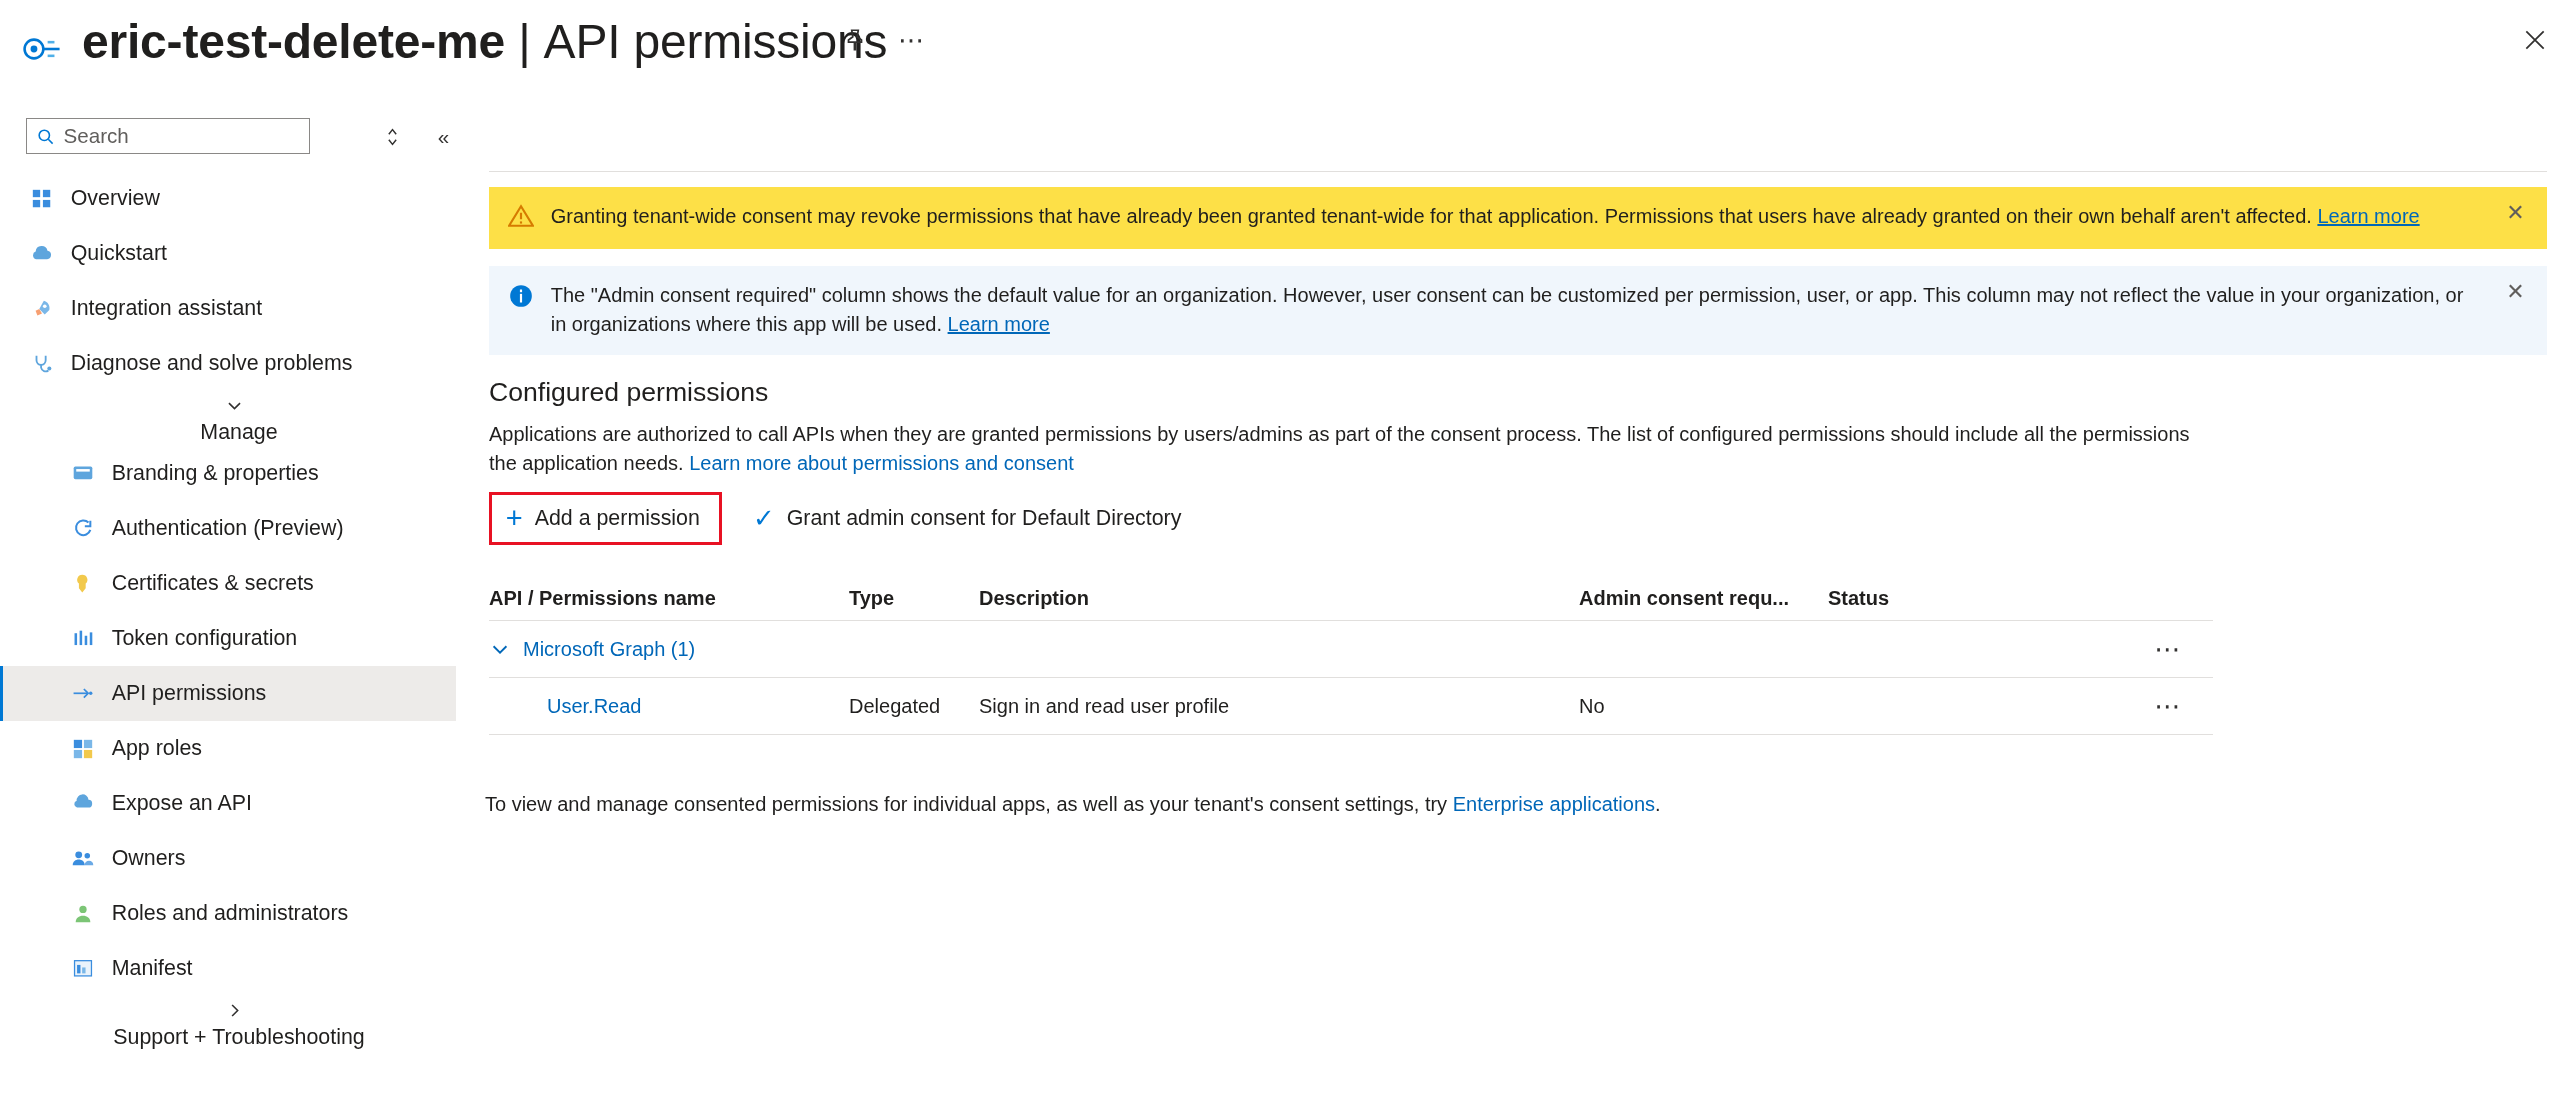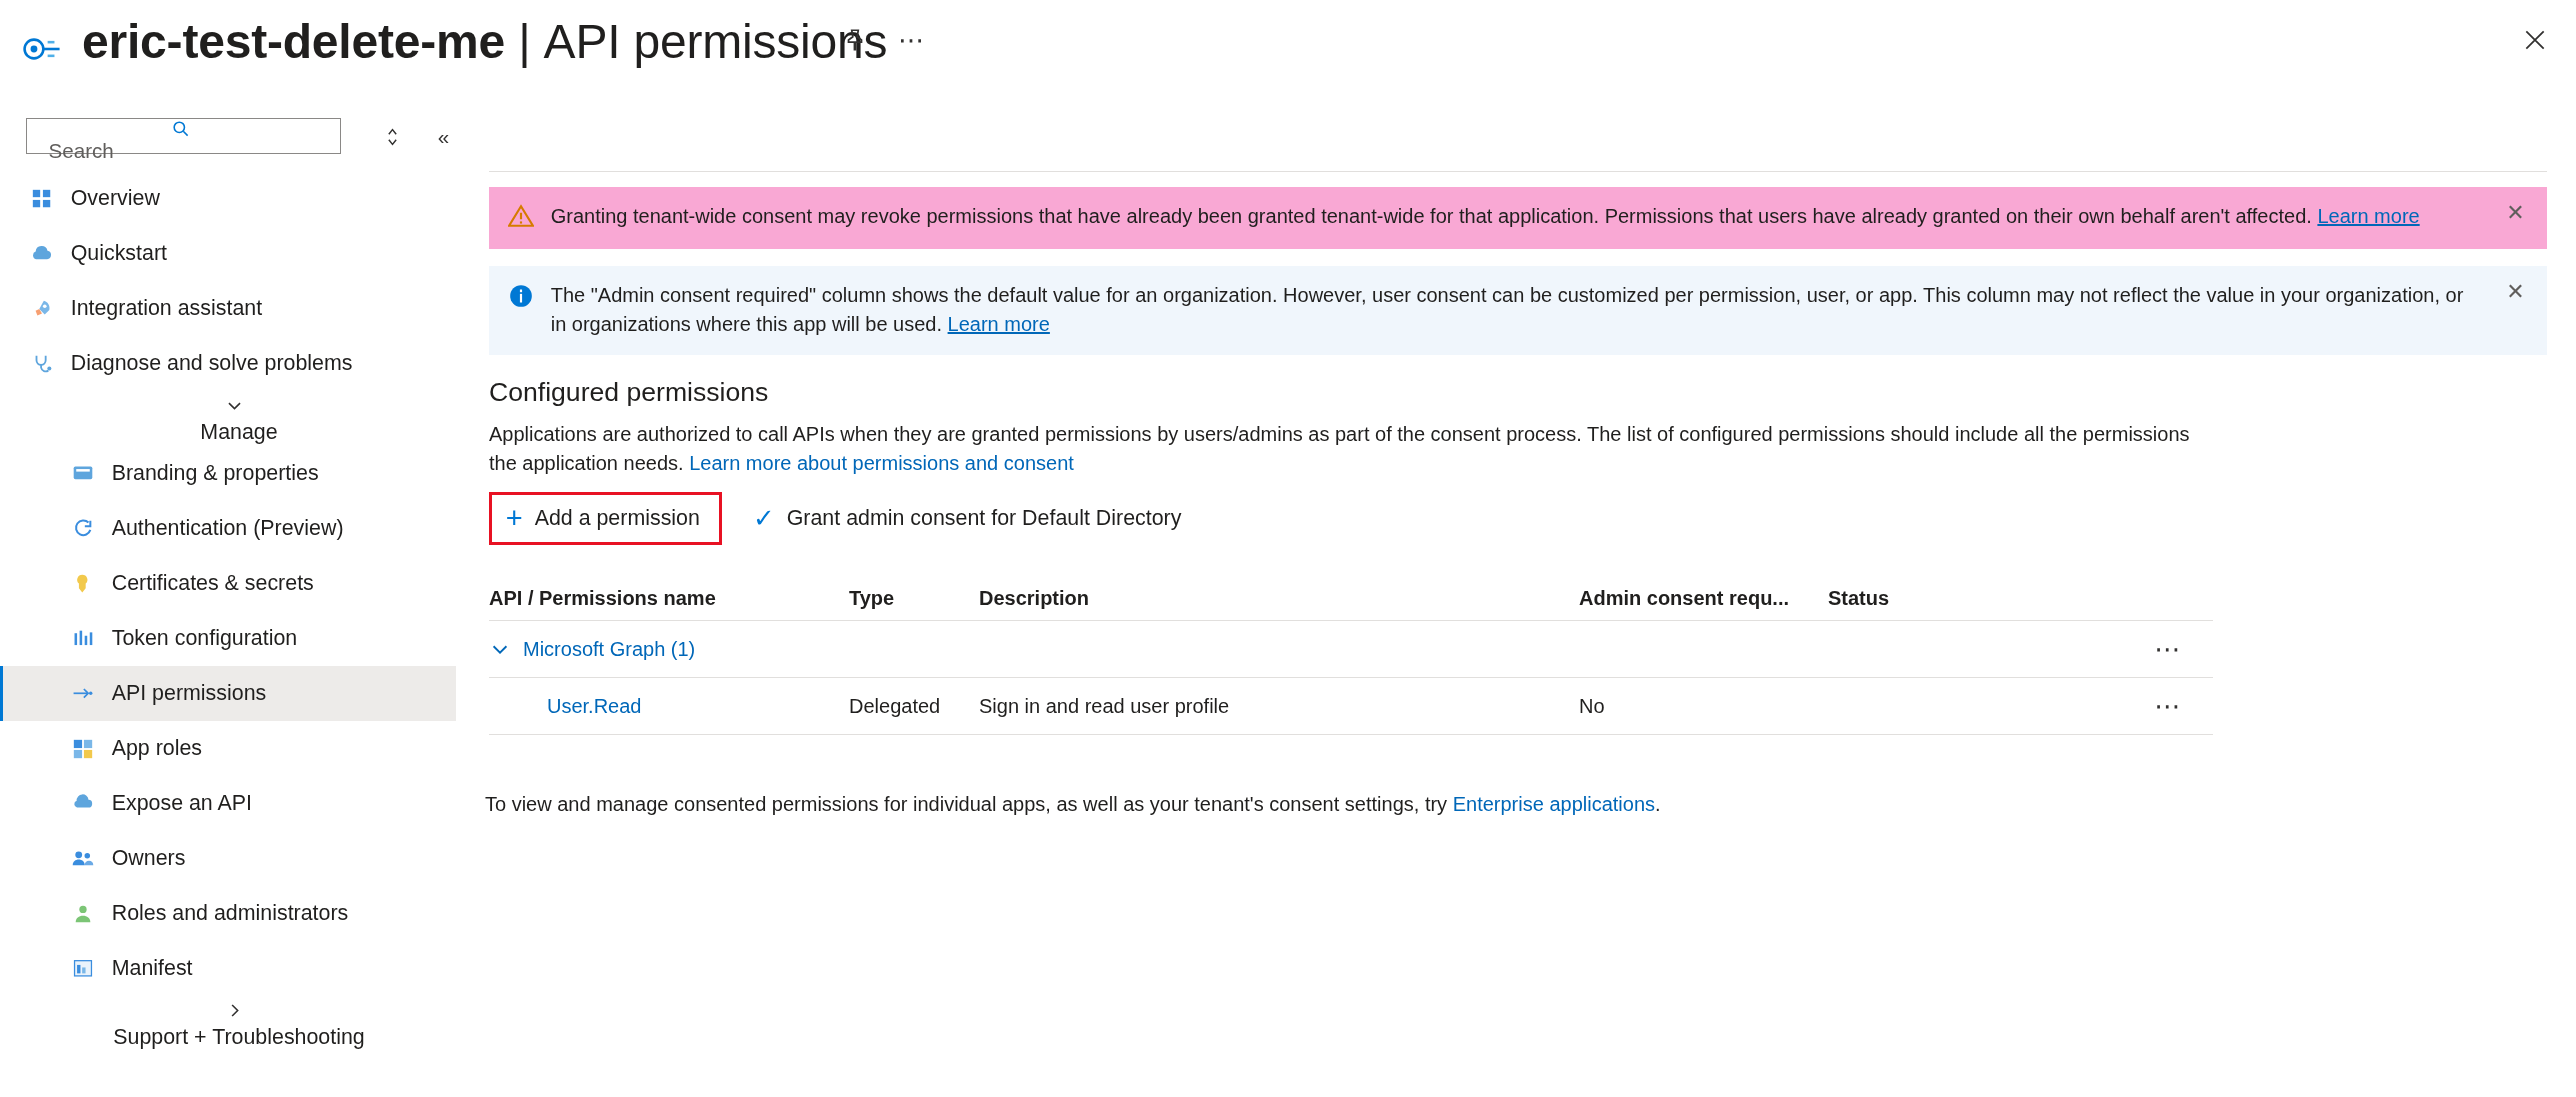--- a/index.html
+++ b/index.html
@@ -45,23 +45,23 @@
 
   
   .sidebar {
     position: absolute; left: 0; top: 96px; width: 456px; height: 1002px;
     background: #ffffff;
   }
   .search-row {
     position: absolute; left: 26px; top: 22px; width: 429px; height: 39px;
   }
   .search-box {
-    position: absolute; left: 0; top: 0; width: 315px; height: 36px;
+    position: absolute; left: 0; top: 0; width: 284px; height: 36px;
     border: 0.9px solid #8a8886; background: #ffffff;
-    display: flex; align-items: center; padding: 0 8.6px; flex-direction: column;
+    display: flex; align-items: center; padding: 0 8.6px;
   }
   .search-box .mag { margin-right: 6.9px; display:flex; }
   .search-box input {
     border: 0; outline: 0; font-size: 20.6px; width: 274px;
     font-family: "Liberation Sans", sans-serif; color: #323130;
     background: transparent;
   }
   .search-box input::placeholder { color: #605e5c; }
   .sort-btn {
     position: absolute; left: 352px; top: 5.1px; width: 29px; height: 27.4px;
@@ -126,21 +126,21 @@
     display: flex; align-items: flex-start; padding: 15.4px 17px 15.4px 19px;
     font-size: 20px; line-height: 29px; color: #201f1e;
   }
   .banner .bico { width: 29px; flex: none; margin-right: 13.7px; margin-top: 1.7px; }
   .banner .btext { flex: 1; padding-right: 34px; }
   .banner .bclose {
     width: 29px; flex: none; display:flex; align-items:flex-start;
     justify-content:center; cursor: pointer; color:#605e5c; font-size: 22px;
     line-height: 22px;
   }
-  .banner-warn { top: 91px; height: 62px; background: #f9a8d4; }
+  .banner-warn { top: 91px; height: 62px; background: #fde047; }
   .banner-info { top: 170px; height: 89px; background: #f0f6fc; }
 
   a, .link { color: #0067b8; text-decoration: underline; cursor: pointer; }
   .link-plain { color: #0067b8; text-decoration: none; cursor: pointer; }
 
   .sect-title {
     position: absolute; left: 33px; top: 281px;
     font-size: 26.6px; color: #201f1e; font-weight: 400;
   }
   .sect-desc {

